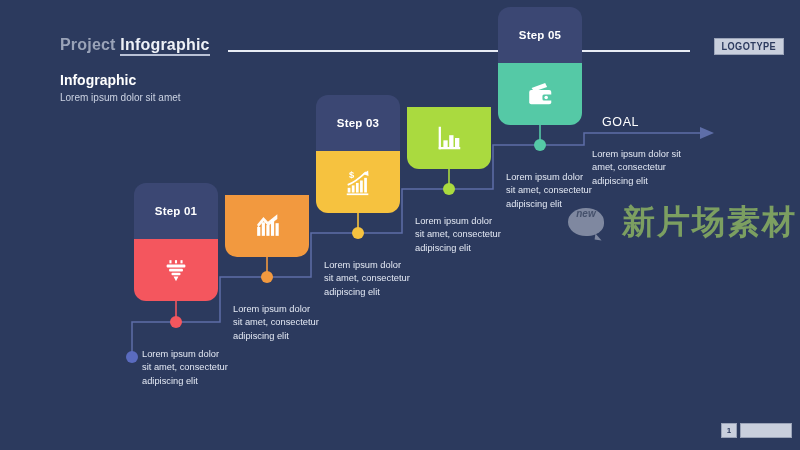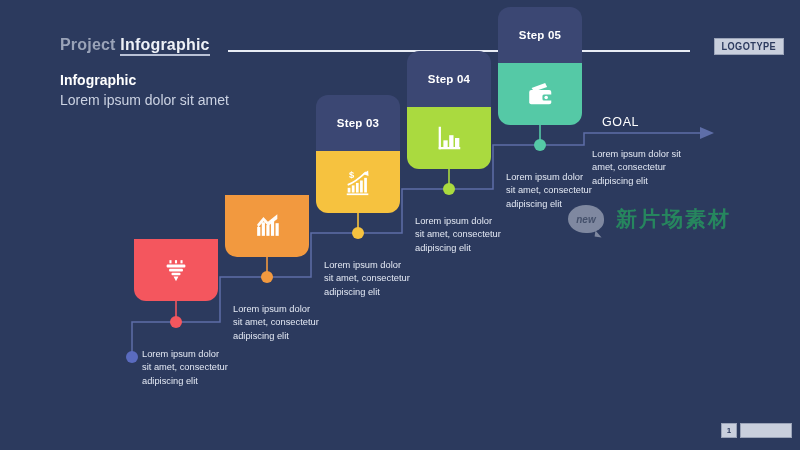--- a/index.html
+++ b/index.html
@@ -28,21 +28,21 @@
     border:1px solid #9aa3b8; background:#c9cfdd; color:#2c3a5e;
     font-size:10px; font-weight:bold; letter-spacing:.5px;
     padding:2px 7px 1px 7px; line-height:1.2;
     font-family:"Liberation Sans Narrow","Liberation Sans",sans-serif;
     transform:scaleX(.92); transform-origin:right center;
   }
 
   
   #section-heading { position:absolute; left:60px; top:72px; }
   #section-title { color:#ffffff; font-size:14px; font-weight:bold; }
-  #section-sub { color:#ccd3e3; font-size:14px; margin-top:4px; }
+  #section-sub { color:#ccd3e3; font-size:10px; margin-top:4px; }
 
   
   #connectors { position:absolute; left:0; top:0; width:800px; height:450px; }
 
   
   .step-card { position:absolute; width:84px; height:118px; }
   .card-head {
     position:absolute; left:0; top:0; width:84px; height:56px;
     background:#3b4773; border-radius:12px 12px 0 0;
     display:flex; align-items:center; justify-content:center;
@@ -73,30 +73,30 @@
     color:#e4e9f4; font-size:9.3px; line-height:1.45;
   }
 
   
   #watermark {
     position:absolute; left:568px; top:205px;
     display:flex; align-items:center; opacity:.55; pointer-events:none;
   }
   #wm-bubble {
     width:36px; height:28px; background:#c3c9d6; border-radius:50% 50% 45% 50%;
-    position:relative; display:flex; align-items:center; justify-content:center;
+    position:relative; display:flex; align-items:flex-start; justify-content:center;
   }
   #wm-bubble::after{
     content:""; position:absolute; right:2px; bottom:-4px;
     border-left:7px solid #c3c9d6; border-top:6px solid transparent;
     border-bottom:0 solid transparent; transform:rotate(8deg);
   }
   #wm-bubble-text { color:#5b6478; font-size:10px; font-weight:bold; font-style:italic; }
   #wm-cn {
-    margin-left:12px; color:#22c55e; font-size:21px; font-weight:bold;
+    margin-left:18px; color:#bef264; font-size:33px; font-weight:bold;
     letter-spacing:2px; line-height:1;
     font-family:"DejaVu Sans", sans-serif;
   }
 
   
   #footer { position:absolute; right:8px; bottom:12px; display:flex; align-items:stretch; }
   #page-num {
     width:16px; height:15px; background:#c9cfdd; border:1px solid #9aa3b8;
     color:#2c3a5e; font-size:8px; font-weight:bold;
     display:flex; align-items:center; justify-content:center;
@@ -139,20 +139,23 @@
 
   <circle cx="132" cy="357" r="6" fill="#5a6bbf"></circle>
   <circle cx="176" cy="322" r="6" fill="#f4565e"></circle>
   <circle cx="267" cy="277" r="6" fill="#f2993f"></circle>
   <circle cx="358" cy="233" r="6" fill="#f6c23f"></circle>
   <circle cx="449" cy="189" r="6" fill="#aada3f"></circle>
   <circle cx="540" cy="145" r="6" fill="#55c9a6"></circle>
 </svg>
 
 <div class="step-card" style="left:134px; top:183px;">
+  <div class="card-head">
+    <span class="card-head-label">Step 01</span>
+  </div>
   <div class="card-body" style="background:#f4565e;">
     <svg class="card-icon" viewBox="0 0 32 32" fill="#ffffff">
       <rect x="9" y="5.5" width="2.2" height="3.4"></rect>
         <rect x="14.9" y="5.5" width="2.2" height="3.4"></rect>
         <rect x="20.8" y="5.5" width="2.2" height="3.4"></rect>
       <rect x="6" y="10.2" width="20" height="3.1" rx="1"></rect>
       <rect x="8.6" y="14.6" width="14.8" height="2.9" rx="1"></rect>
       <rect x="11.2" y="18.8" width="9.6" height="2.7" rx="1"></rect>
       <polygon points="13.4,23 18.6,23 16,28"></polygon>
     </svg>
@@ -188,23 +191,20 @@
       <rect x="22.6" y="11.6" width="2.9" height="15.6"></rect>
       <path d="M5 19 C11 17 17 12.5 24.5 5.4" stroke="#ffffff" stroke-width="1.9" fill="none"></path>
       <polygon points="26.8,3.6 27.2,9.6 21.3,7.4"></polygon>
       <rect x="4" y="28.2" width="23" height="1.8"></rect>
     </svg>
   </div>
 </div>
 <div class="desc" style="left:324px; top:259px;">Lorem ipsum dolor sit amet, consectetur adipiscing elit</div>
 
 <div class="step-card" style="left:407px; top:51px;">
-  <div class="card-head">
-    <span class="card-head-label">Step 04</span>
-  </div>
   <div class="card-body" style="background:#aada3f;">
     <svg class="card-icon" viewBox="0 0 32 32" fill="#ffffff">
       <rect x="5" y="4" width="2.4" height="24"></rect>
       <rect x="5" y="25.6" width="23" height="2.4"></rect>
       <rect x="10" y="18.5" width="4.6" height="7.1"></rect>
       <rect x="16.2" y="13" width="4.6" height="12.6"></rect>
       <rect x="22.4" y="16" width="4.6" height="9.6"></rect>
     </svg>
   </div>
 </div>

